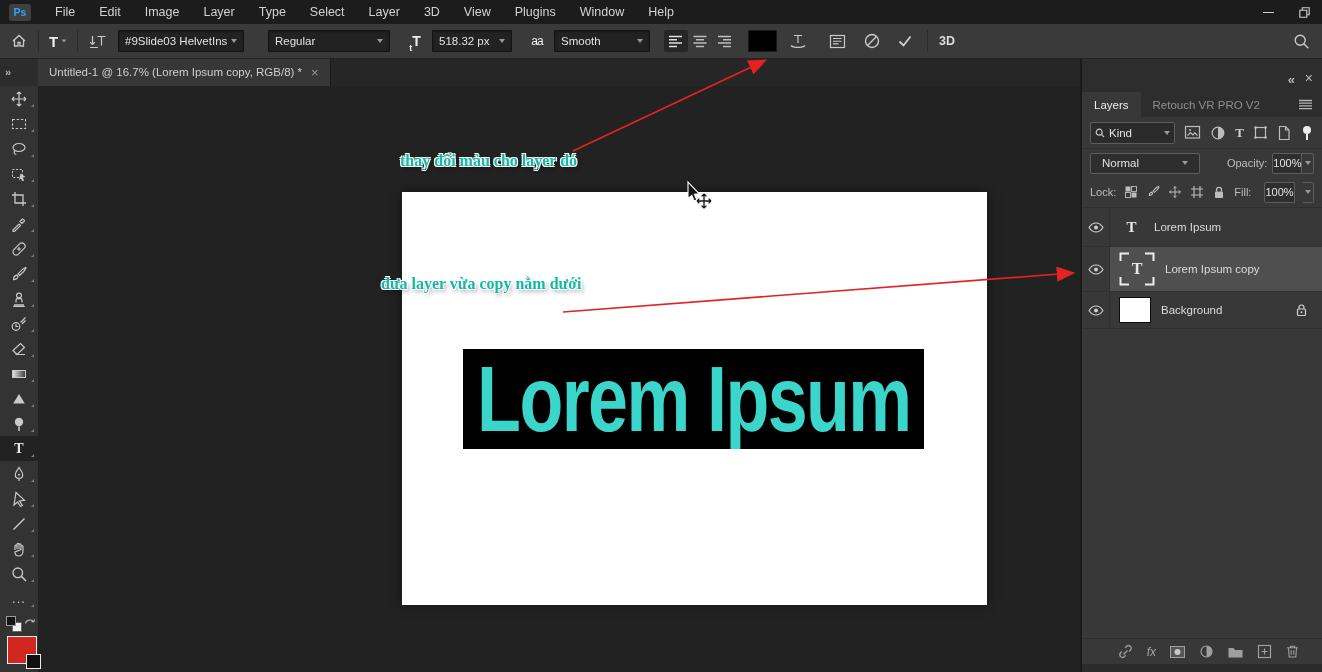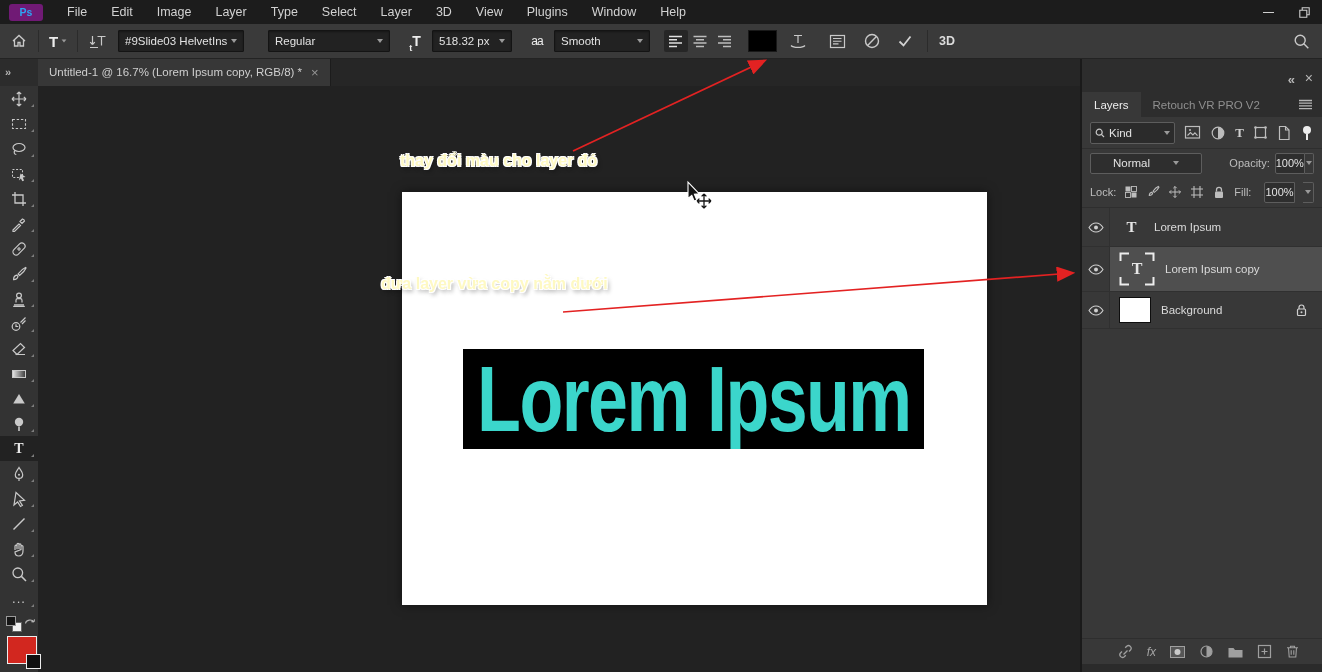--- a/index.html
+++ b/index.html
@@ -2,21 +2,21 @@
 <html><head>
 <meta charset="utf-8">
 <style>
   html,body{margin:0;padding:0;background:#111;}
   .stage{position:relative;width:1322px;height:672px;background:#1d1d1d;overflow:hidden;
          font-family:"Liberation Sans",sans-serif;color:#d6d6d6;-webkit-font-smoothing:antialiased;}
   svg{display:block}
 
   
   .menubar{position:absolute;left:0;top:0;right:0;height:24px;background:#1c1c1c;display:flex;align-items:center;font-size:12.5px;color:#d2d2d2;z-index:5}
-  .ps-logo{width:34px;height:17px;background:#701a75;color:#2ea3f2;font-size:10.5px;font-weight:bold;display:flex;align-items:center;justify-content:center;border-radius:3px;margin:0 12px 0 9px}
+  .ps-logo{width:22px;height:17px;background:#404040;color:#2ea3f2;font-size:10.5px;font-weight:bold;display:flex;align-items:center;justify-content:center;border-radius:3px;margin:0 12px 0 9px}
   .menu-item{padding:12px 12px;line-height:24px;white-space:nowrap}
   .win-controls{margin-left:auto;display:flex;align-items:center}
   .win-btn{width:36px;height:24px;display:flex;align-items:center;justify-content:center;color:#cfcfcf}
   .min-glyph{display:inline-block;width:11px;border-top:1.6px solid #cfcfcf}
 
   
   .optionsbar{position:absolute;left:0;top:24px;right:0;height:34px;background:#3a3a3a;border-bottom:1px solid #232323;display:flex;align-items:center;z-index:5}
   .opt-sep{width:1px;height:22px;background:#2b2b2b;margin:0 6px;flex:none}
   .icon-btn{width:26px;height:24px;display:flex;align-items:center;justify-content:center;flex:none}
   .field{height:20px;background:#222;border:1px solid #141414;border-radius:1px;display:flex;align-items:center;padding:0 6px;font-size:11.5px;color:#e2e2e2;flex:none;box-shadow:inset 0 1px 2px rgba(0,0,0,.35)}
@@ -48,41 +48,41 @@
   .mini-b{position:absolute;left:6px;top:2px;width:8px;height:8px;background:#151515;border:1px solid #9a9a9a;z-index:2}
   .mini-w{position:absolute;left:12px;top:8px;width:8px;height:8px;background:#f2f2f2;border:1px solid #666;z-index:1}
   .fg-swatch{position:absolute;left:7px;top:22px;width:28px;height:26px;background:#d2271f;border:1px solid #ededed;z-index:2}
   .bg-swatch{position:absolute;left:26px;top:40px;width:13px;height:13px;background:#101010;border:1px solid #ededed;z-index:3}
 
   
   .workspace{position:absolute;left:38px;top:86px;width:1042px;bottom:0;background:#222;overflow:hidden;z-index:1}
   .paper{position:absolute;left:364px;top:106px;width:585px;height:413px;background:#fff;box-shadow:0 0 10px rgba(0,0,0,.5)}
   .lorem-bar{position:absolute;left:61px;top:157px;width:461px;height:100px;background:#000;display:flex;align-items:center;justify-content:center;overflow:hidden}
   .lorem-text{font-family:"Liberation Sans",sans-serif;font-weight:bold;font-size:92px;line-height:1;color:#3bd6cb;transform:scaleX(.78);white-space:nowrap;letter-spacing:-2px}
-  .ann{position:absolute;font-family:Liberation Sans, sans-serif;font-weight:bold;font-size:16px;color:#fef9c3;white-space:nowrap;z-index:6;
+  .ann{position:absolute;font-family:Liberation Serif, serif;font-weight:bold;font-size:16px;color:#14b8a6;white-space:nowrap;z-index:6;
        text-shadow:-1px -1px 0 #fff,1px -1px 0 #fff,-1px 1px 0 #fff,1px 1px 0 #fff,2px 3px 4px rgba(0,0,0,.4)}
   .ann1{left:362px;top:66px}
   .ann2{left:343px;top:189px}
 
   
   .panel{position:absolute;left:1080px;top:58px;width:240px;bottom:0;background:#383838;border-left:2px solid #1a1a1a;z-index:4;font-size:11.5px}
   .panel-head{height:34px;background:#2d2d2d;position:relative}
   .ph-collapse{position:absolute;right:27px;top:14px;color:#b8b8b8;font-size:13px;font-weight:bold}
   .ph-close{position:absolute;right:9px;top:13px;color:#b8b8b8;font-size:14px;line-height:1}
   .panel-tabs{height:25px;background:#2d2d2d;display:flex;align-items:stretch}
   .ltab{padding:0 12px;display:flex;align-items:center;font-weight:normal;white-space:nowrap}
   .ltab.active{background:#383838;color:#ececec}
   .ltab.inactive{color:#8f8f8f}
   .ltab-menu{margin-left:auto;margin-right:9px;align-self:center}
   .panel-filter{height:31px;display:flex;align-items:center;padding:0 8px;gap:9px;border-bottom:1px solid #2e2e2e}
   .kind-field{width:84px;height:20px;background:#2b2b2b;border:1px solid #5d5d5d;border-radius:2px;display:flex;align-items:center;padding:0 4px;gap:4px;color:#e2e2e2}
   .f-ico{display:flex;align-items:center;justify-content:center}
   .f-ico .t-letter{font-size:13px;font-weight:bold;color:#cfcfcf;font-family:"Liberation Serif",serif}
   .panel-blend{height:28px;display:flex;align-items:center;padding:0 8px;color:#bdbdbd;font-size:11px}
-  .blend-field{width:122px;height:19px;background:#2e2e2e;border:1px solid #5d5d5d;border-radius:2px;display:flex;align-items:center;padding:0 22px;color:#e2e2e2;font-size:11.5px}
+  .blend-field{width:122px;height:19px;background:#2e2e2e;border:1px solid #5d5d5d;border-radius:2px;display:flex;align-items:center;padding:0 11px;color:#e2e2e2;font-size:11.5px}
   .lbl{white-space:nowrap}
   .val-field{width:40px;height:19px;background:#2e2e2e;border:1px solid #5d5d5d;border-radius:2px 0 0 2px;display:flex;align-items:center;justify-content:center;color:#e2e2e2;font-size:11px}
   .val-chev{width:15px;height:19px;border:1px solid #5d5d5d;border-left:none;border-radius:0 2px 2px 0;display:flex;align-items:center;justify-content:center}
   .panel-lock{height:30px;display:flex;align-items:center;padding:0 8px;gap:8px;color:#bdbdbd;font-size:11px;border-bottom:1px solid #2e2e2e}
   .layers-list{color:#dadada}
   .lrow{display:flex;align-items:stretch;height:38px;border-bottom:1px solid #303030}
   .eye-cell{width:27px;border-right:1px solid #303030;display:flex;align-items:center;justify-content:center;flex:none}
   .row-body{flex:1;display:flex;align-items:center;padding-left:9px;gap:10px;min-width:0}
   .lrow.sel{height:44px}
   .lrow.sel .row-body{background:#4f4f4f}

